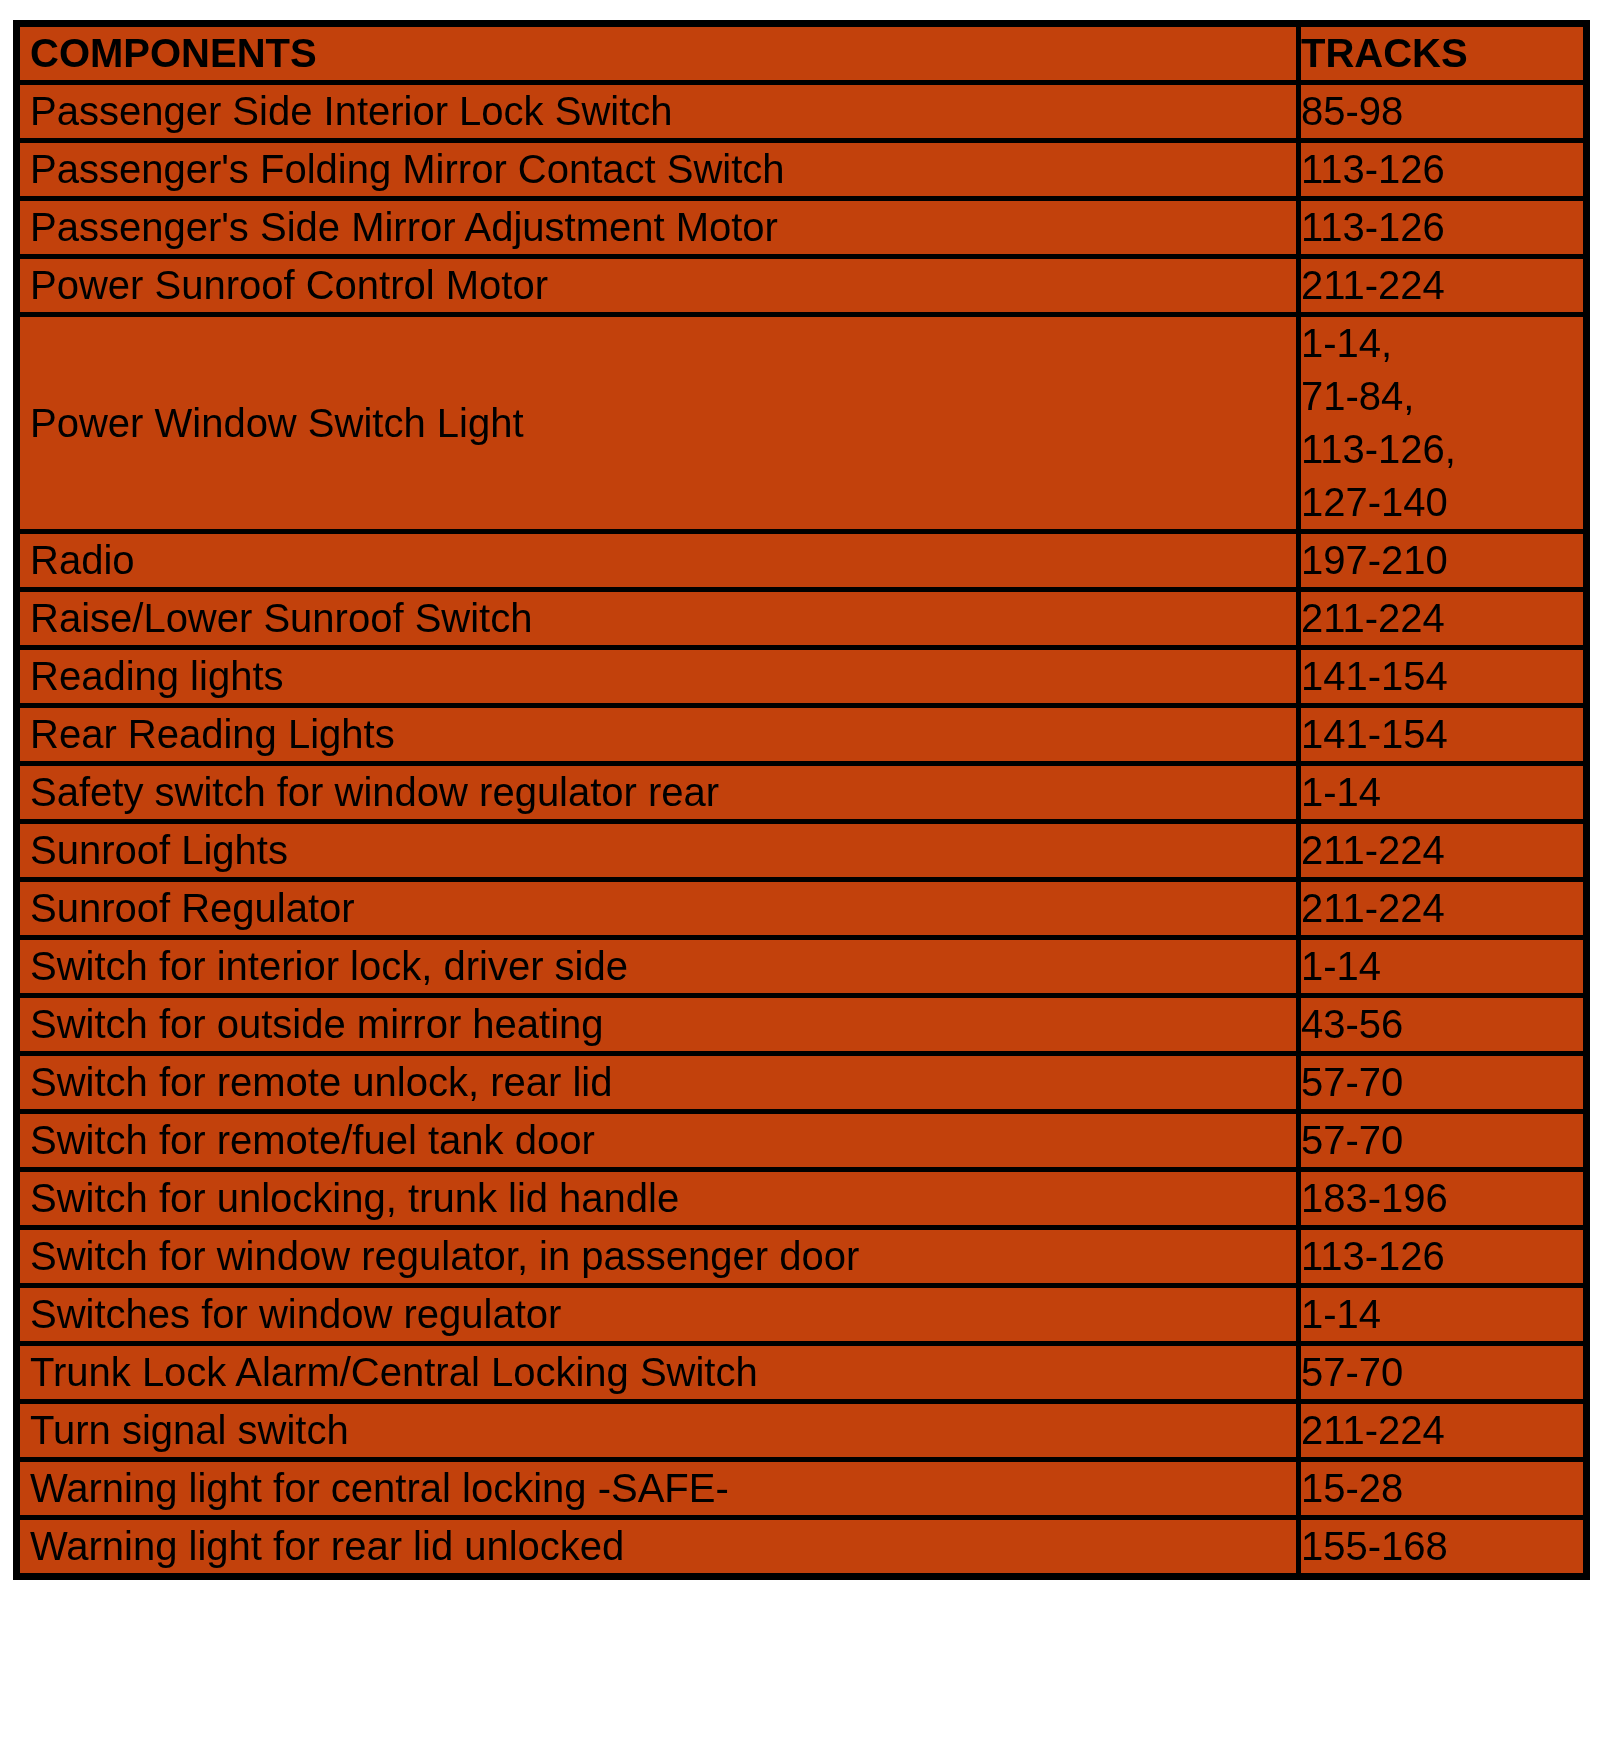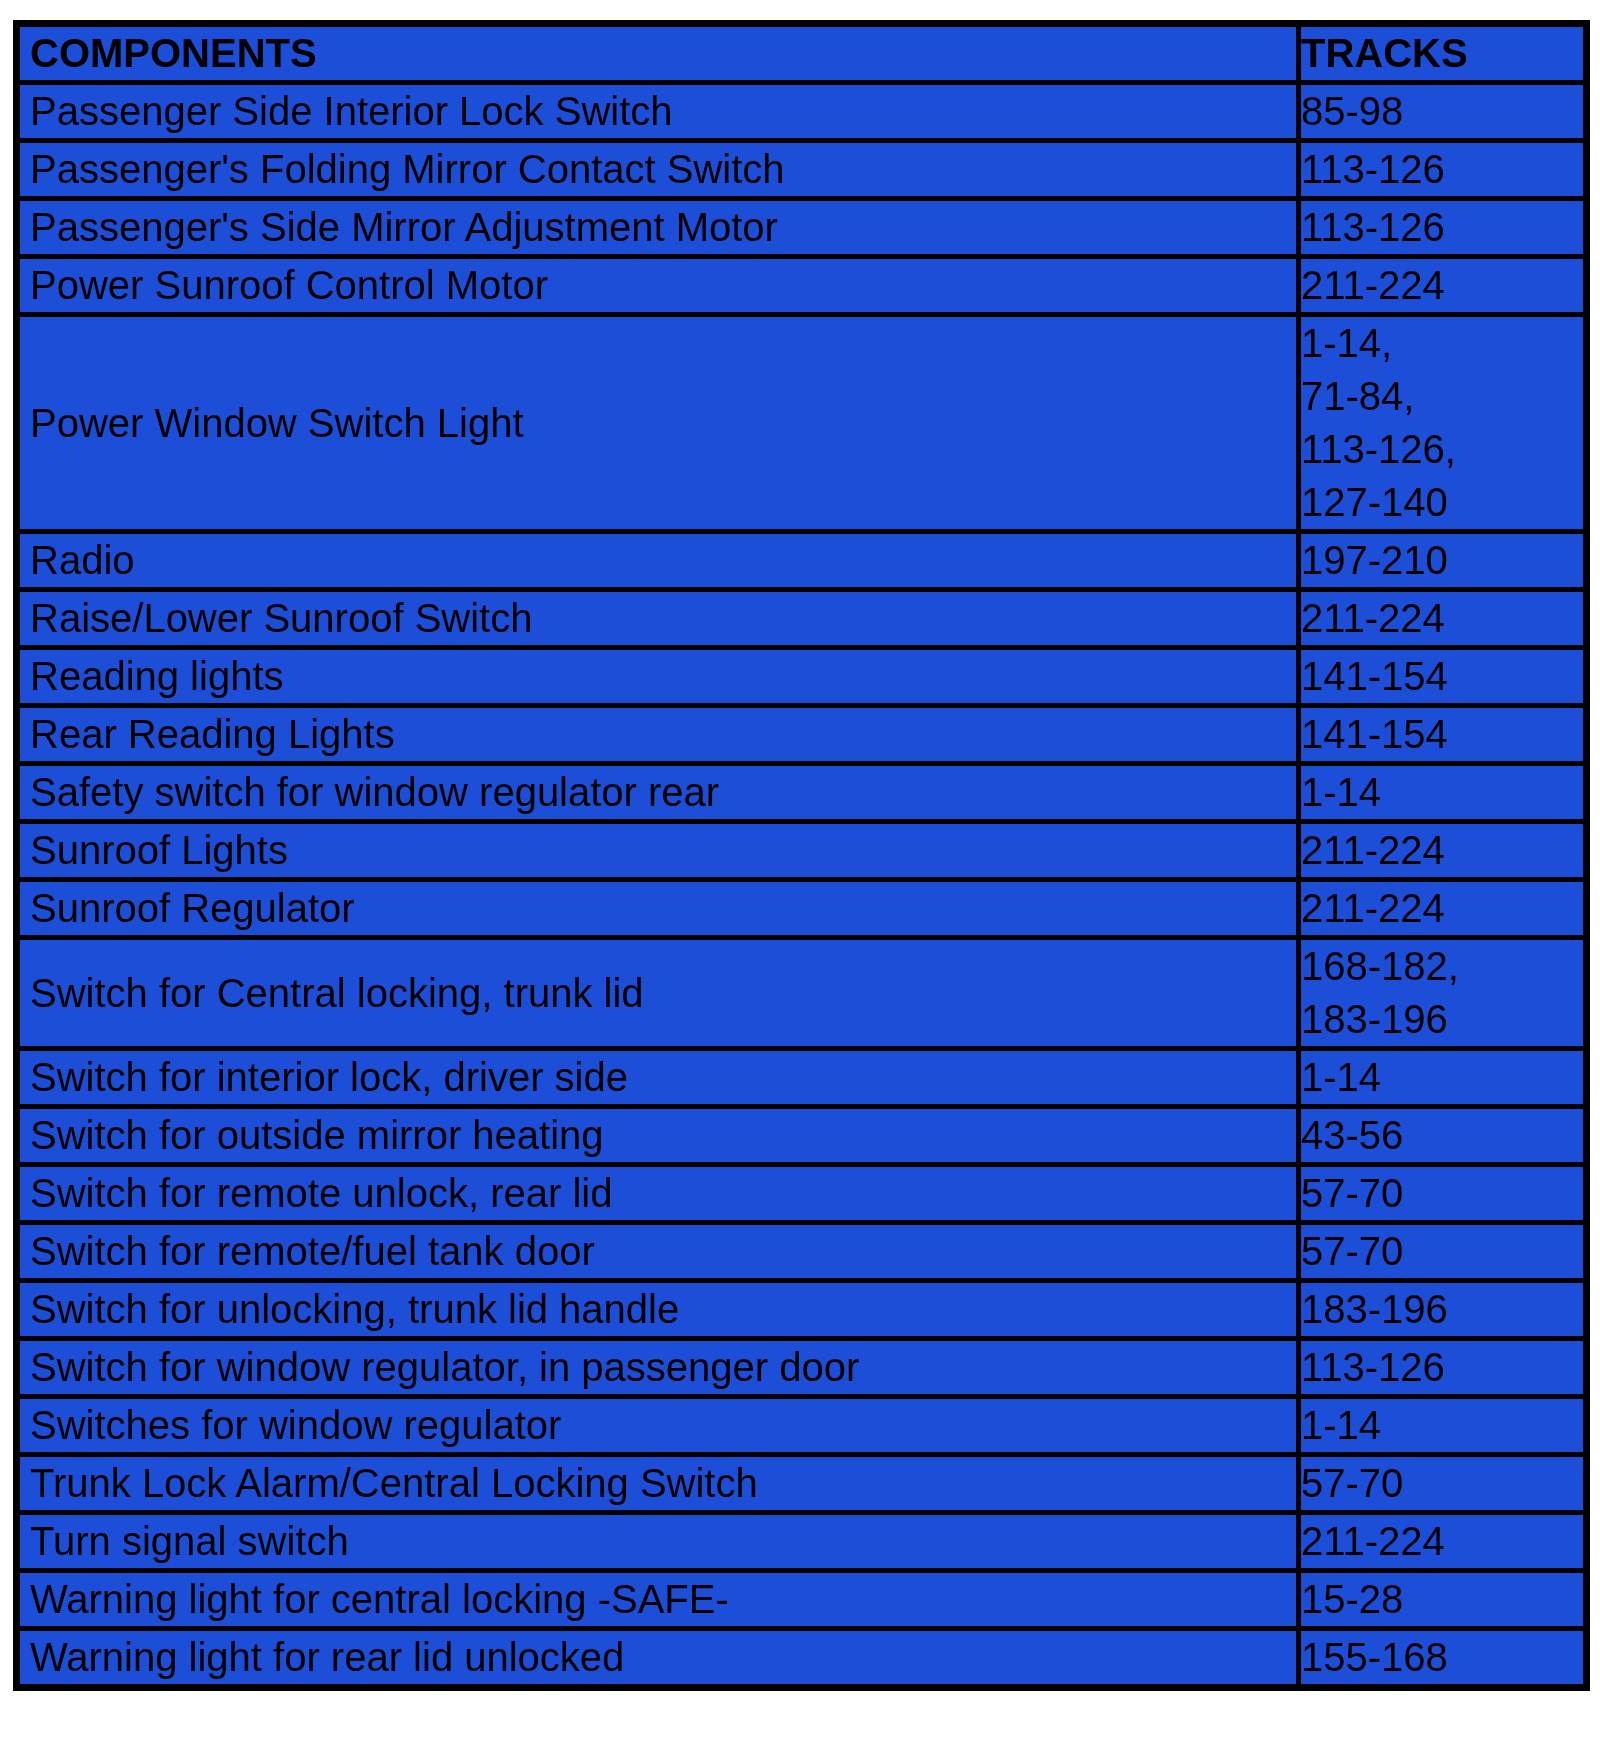--- a/index.html
+++ b/index.html
@@ -9,21 +9,21 @@
     width: 1600px;
     height: 1750px;
     overflow: hidden;
   }
   table.doc-table {
     border-collapse: collapse;
     table-layout: fixed;
     margin: 20px 0 0 13px;
     width: 1570px;
     border: 7px solid #000000;
-    background: #1d4ed8;
+    background: #c2410c;
   }
   col.col-component { width: 1282px; }
   col.col-tracks   { width: 288px; }
   th, td {
     border: 5px solid #000000;
     font-family: "Liberation Sans", sans-serif;
     font-size: 40px;
     line-height: 53px;
     color: #000000;
     padding: 0;
@@ -114,25 +114,20 @@
   <tr>
     <td class="cell-component">Sunroof Lights</td>
     <td class="cell-tracks">211-224</td>
   </tr>
 
   <tr>
     <td class="cell-component">Sunroof Regulator</td>
     <td class="cell-tracks">211-224</td>
   </tr>
 
-  <tr>
-    <td class="cell-component">Switch for Central locking, trunk lid</td>
-    <td class="cell-tracks">168-182,
-183-196</td>
-  </tr>
 
   <tr>
     <td class="cell-component">Switch for interior lock, driver side</td>
     <td class="cell-tracks">1-14</td>
   </tr>
 
   <tr>
     <td class="cell-component">Switch for outside mirror heating</td>
     <td class="cell-tracks">43-56</td>
   </tr>

